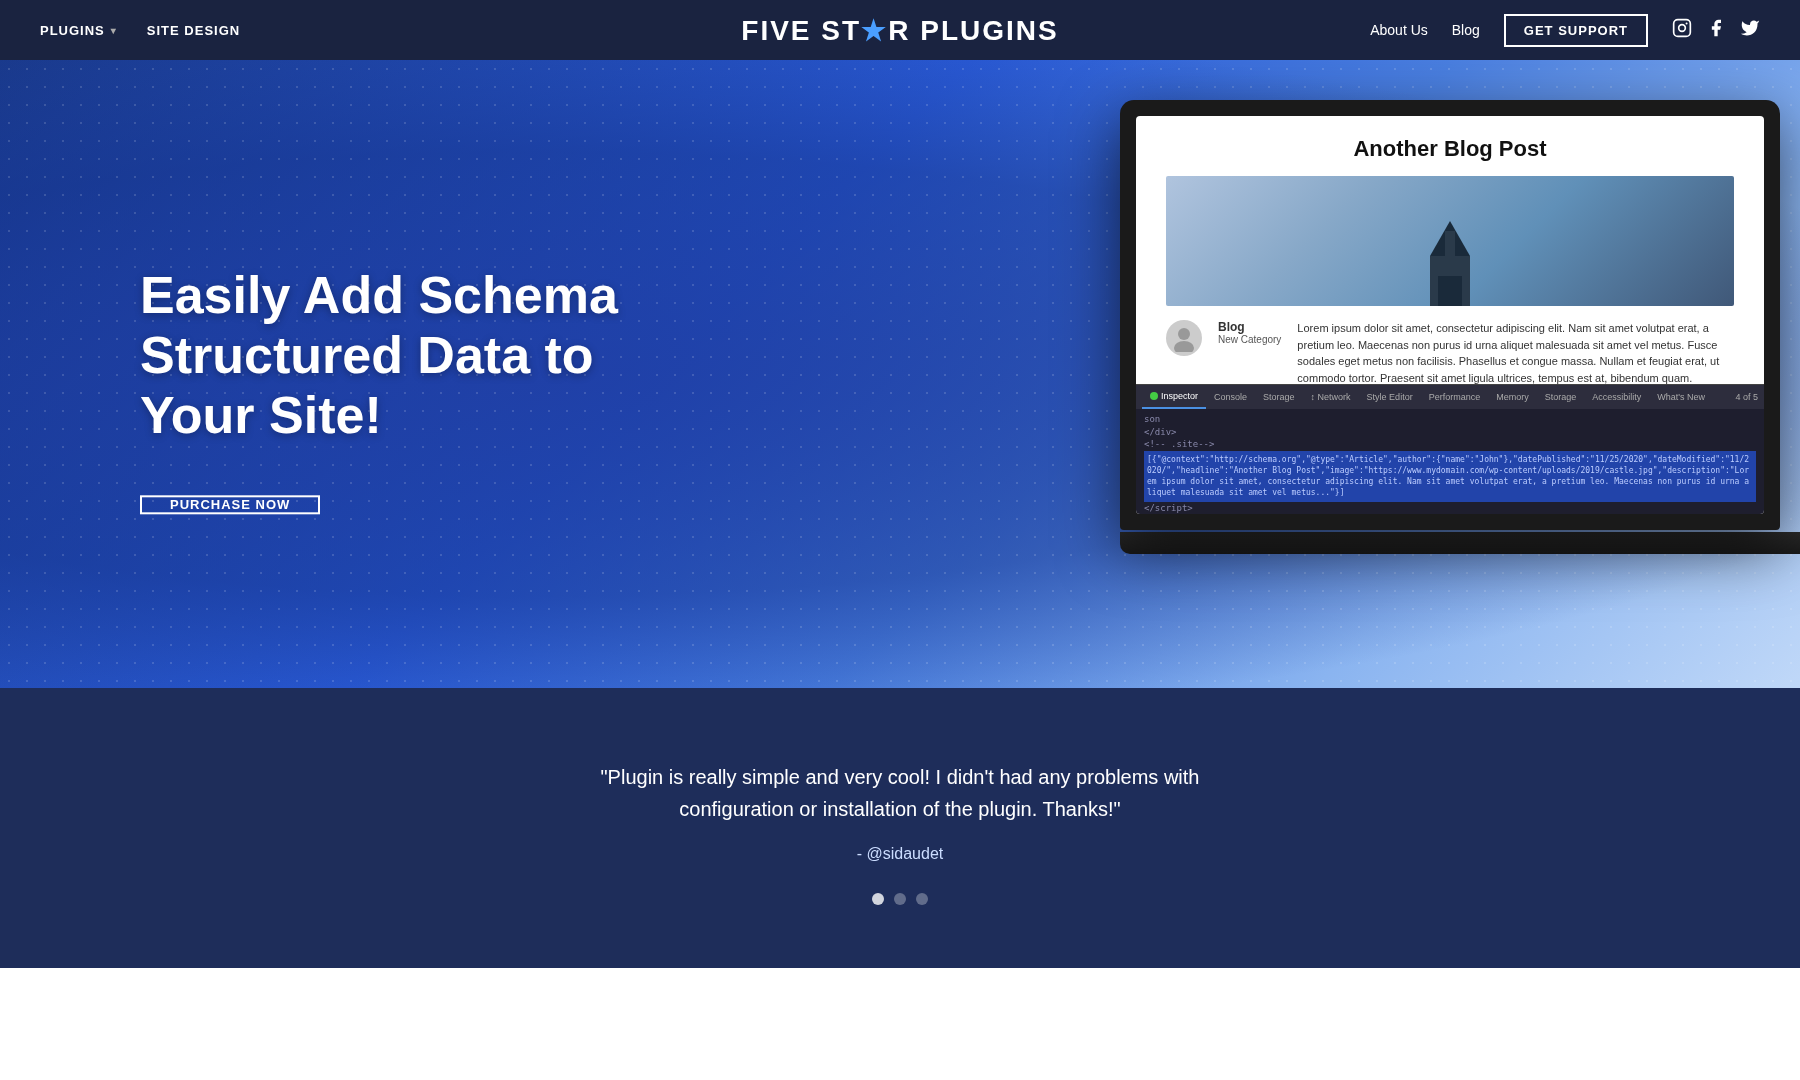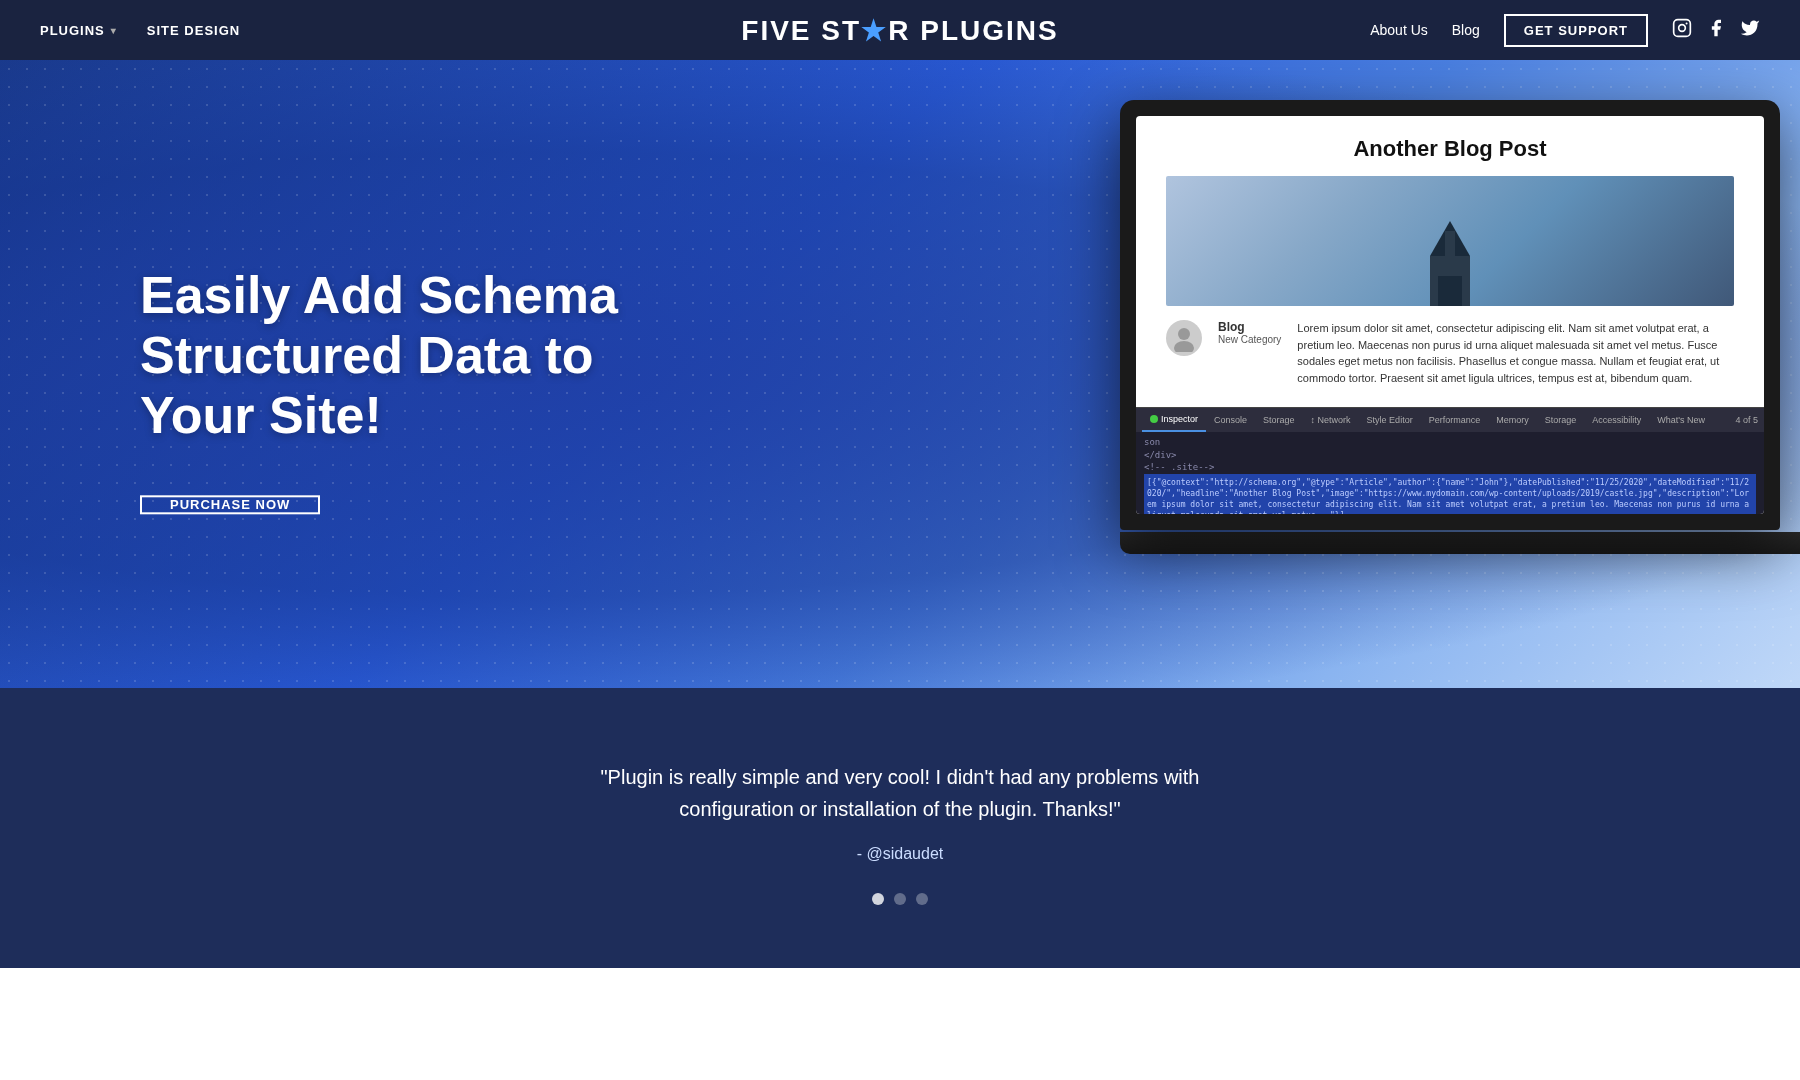--- a/index.html
+++ b/index.html
@@ -222,21 +222,21 @@
     .blog-category { color: #555; font-size: 10px; }
     .blog-text {
       font-size: 11px;
       color: #333;
       line-height: 1.5;
       flex: 1;
     }
 
     
     .devtools-area {
-      height: 107px;
+      height: 130px;
       background: #1e1e2e;
       border-top: 1px solid #444;
       overflow: hidden;
     }
     .devtools-tabs {
       display: flex;
       gap: 0;
       background: #2d2d3d;
       height: 24px;
       align-items: center;

